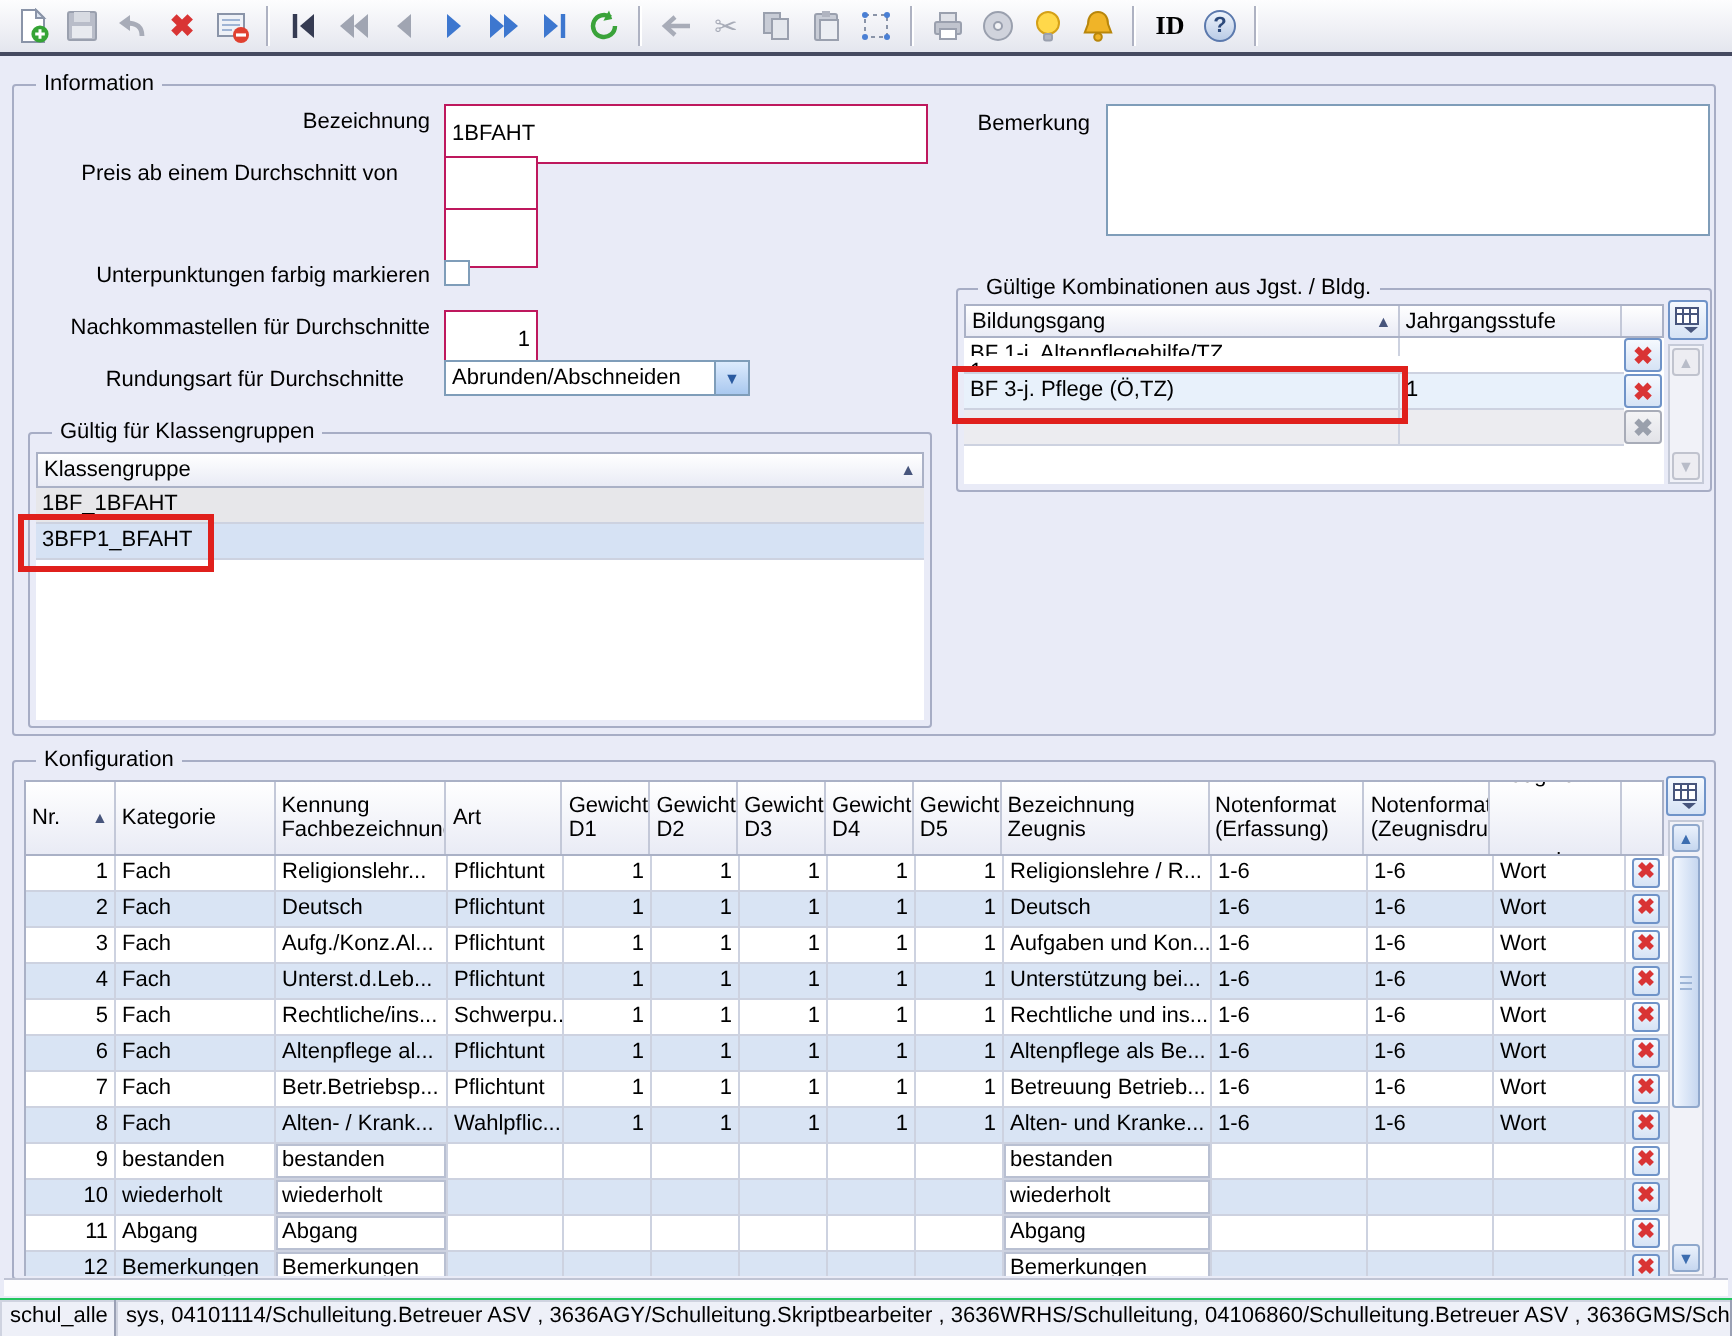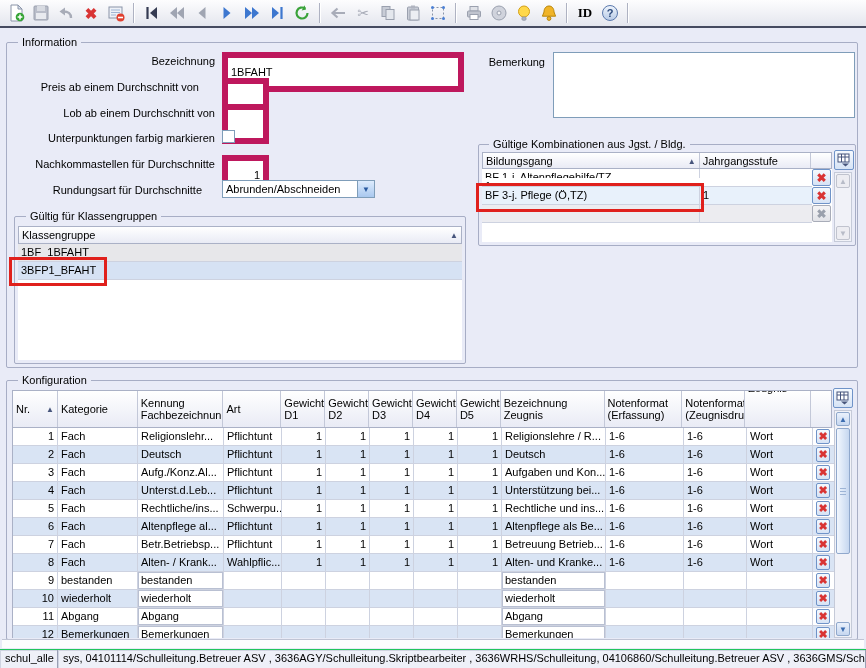--- a/index.html
+++ b/index.html
@@ -26,21 +26,21 @@
     width:16px; height:16px; border-radius:50%; border:1px solid #5b79ad;
     background:linear-gradient(#eef4fc,#b9cbe6); color:#2c4a7c; font-weight:bold;
     display:flex; align-items:center; justify-content:center; font-size:11px;
   }
   
   .gbox { position:absolute; border:1px solid #a7adc5; border-radius:2px; }
   .gtitle { position:absolute; background:#e9ebf7; padding:0 4px; white-space:nowrap; }
   
   .flabel { position:absolute; text-align:right; white-space:nowrap; }
   .tinput {
-    position:absolute; border:6px solid #be185d; background:#fff; font:inherit;
+    position:absolute; border:1px solid #be185d; background:#fff; font:inherit;
     padding:14px 3px; height:17px;
   }
   .tcheck { position:absolute; width:13px; height:13px; border:1px solid #7f9db9; background:#fff; }
   .combo { position:absolute; height:18px; border:1px solid #7f9db9; background:#fff; display:flex; }
   .combo-text { flex:1; padding:2px 3px; white-space:nowrap; overflow:hidden; }
   .combo-btn {
     width:17px; border-left:1px solid #7f9db9;
     background:linear-gradient(#ddebfd,#a9c8ef); color:#2a5aa0;
     display:flex; align-items:center; justify-content:center; font-size:8px;
   }
@@ -245,21 +245,20 @@
 
   <div class="gbox" style="left:6px;top:42px;width:852px;height:326px;"></div>
   <div class="gtitle" style="left:18px;top:36px;">Information</div>
 
   <div class="flabel" style="left:20px;top:55px;width:195px;">Bezeichnung</div>
   <input class="tinput" style="left: 222px; top: 52px; width: 242px;" value="1BFAHT">
 
   <div class="flabel" style="left:4px;top:81px;width:195px;">Preis ab einem Durchschnitt von</div>
   <input class="tinput" style="left: 222px; top: 78px; width: 47px;" value="">
 
-  <div class="flabel" style="left:20px;top:107px;width:195px;">Lob ab einem Durchschnitt von</div>
   <input class="tinput" style="left: 222px; top: 104px; width: 47px;" value="">
 
   <div class="flabel" style="left:20px;top:132px;width:195px;">Unterpunktungen farbig markieren</div>
   <div class="tcheck" style="left:222px;top:130px;"></div>
 
   <div class="flabel" style="left:20px;top:158px;width:195px;">Nachkommastellen für Durchschnitte</div>
   <input class="tinput" style="left: 222px; top: 155px; width: 47px; text-align: right;" value="1">
 
   <div class="flabel" style="left:7px;top:184px;width:195px;">Rundungsart für Durchschnitte</div>
   <div class="combo" style="left:222px;top:180px;width:153px;justify-content:space-between;">

